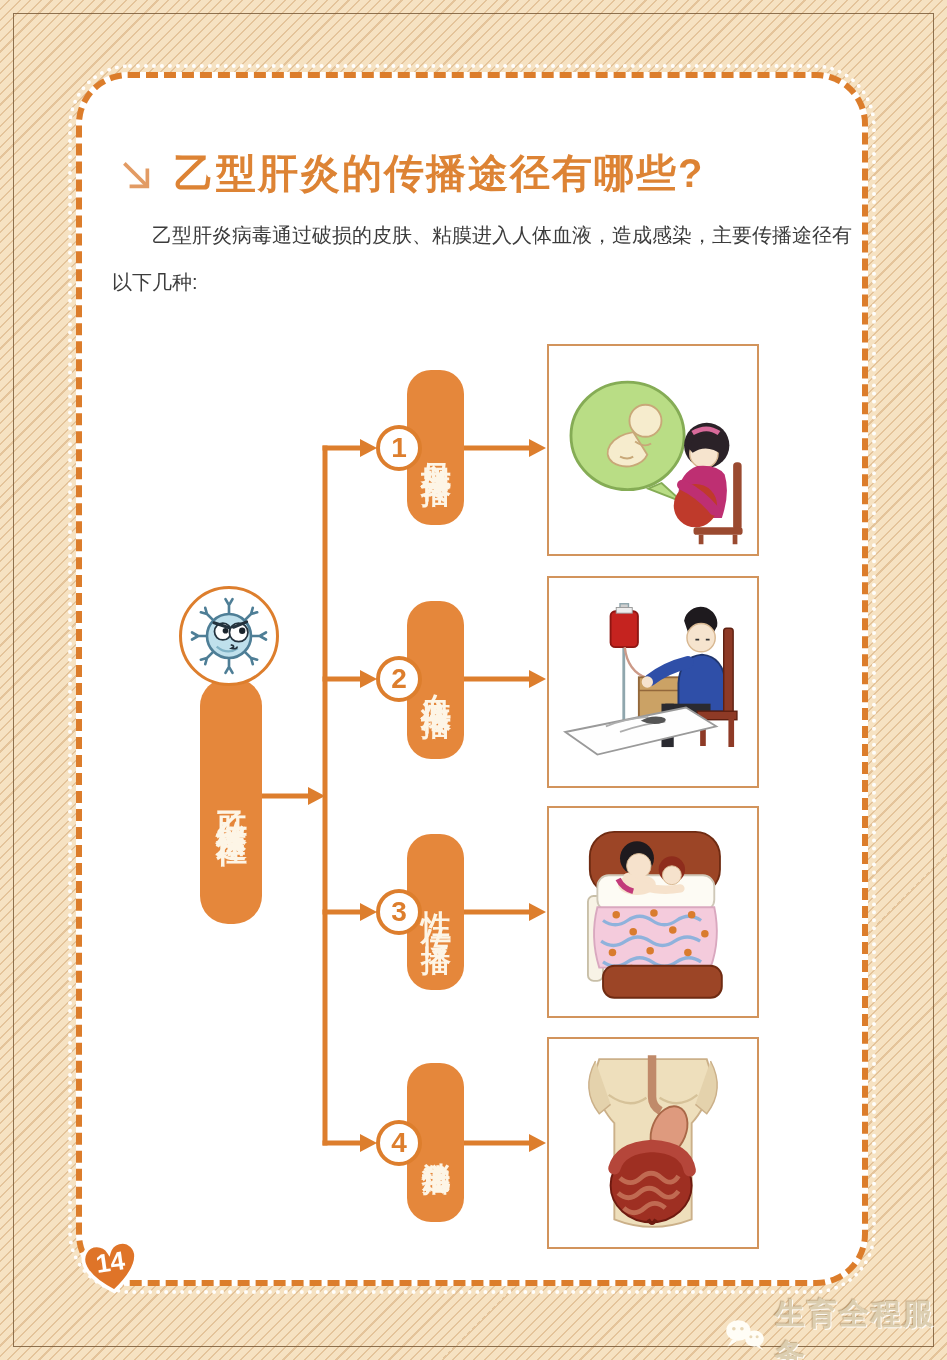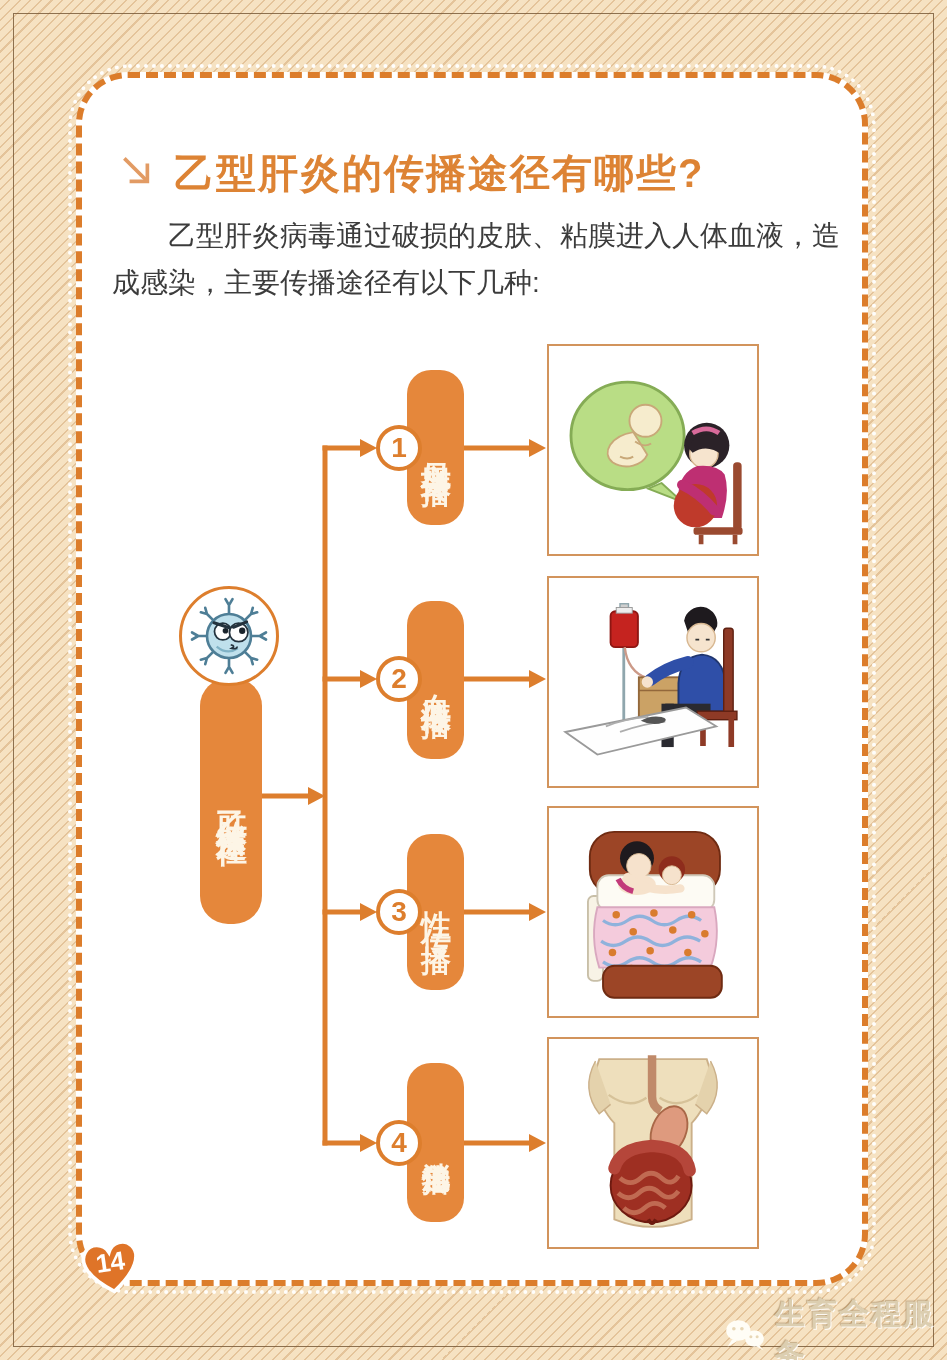--- a/index.html
+++ b/index.html
@@ -12,27 +12,27 @@
       rgba(186,125,62,0.00) 0px, rgba(186,125,62,0.00) 6px,
       rgba(186,125,62,0.30) 6px, rgba(186,125,62,0.30) 7.5px);
   }
   .frame{ position:absolute; inset:13px; border:1.5px solid rgba(122,92,58,0.85); z-index:0; }
   .white-dotted{ position:absolute; left:68px; top:64px; width:808px; height:1230px;
     border:4px dotted rgba(255,255,255,0.95); border-radius:62px; z-index:1; }
   .panel{ position:absolute; left:76px; top:72px; width:792px; height:1214px;
     background:#fff; border:6px dashed #DC7D2B; border-radius:52px; z-index:2; }
 
   
-  .title-row{ position:absolute; left:116px; top:146px; display:flex; align-items:flex-start; z-index:5; }
+  .title-row{ position:absolute; left:116px; top:146px; display:flex; align-items:flex-end; z-index:5; }
   .title-icon{ width:46px; height:46px; margin-top:4px; }
   .page-title{ font-size:40px; font-weight:bold; color:#DD8334; letter-spacing:2px; margin-left:12px; }
 
   
   .intro{ position:absolute; left:112px; top:212px; width:742px; z-index:5;
-    font-size:28px; line-height:47px; color:#3C3C3C; text-indent:2em; letter-spacing:0px; }
+    font-size:20px; line-height:47px; color:#3C3C3C; text-indent:2em; letter-spacing:0px; }
 
   
   .connectors{ position:absolute; left:0; top:0; width:947px; height:1360px; z-index:4; pointer-events:none; }
 
   
   .virus-circle{ position:absolute; left:179px; top:586px; width:100px; height:100px;
     background:#fff; border:3px solid #DD7E2D; border-radius:50%; z-index:6;
     display:flex; align-items:center; justify-content:center; }
 
   

